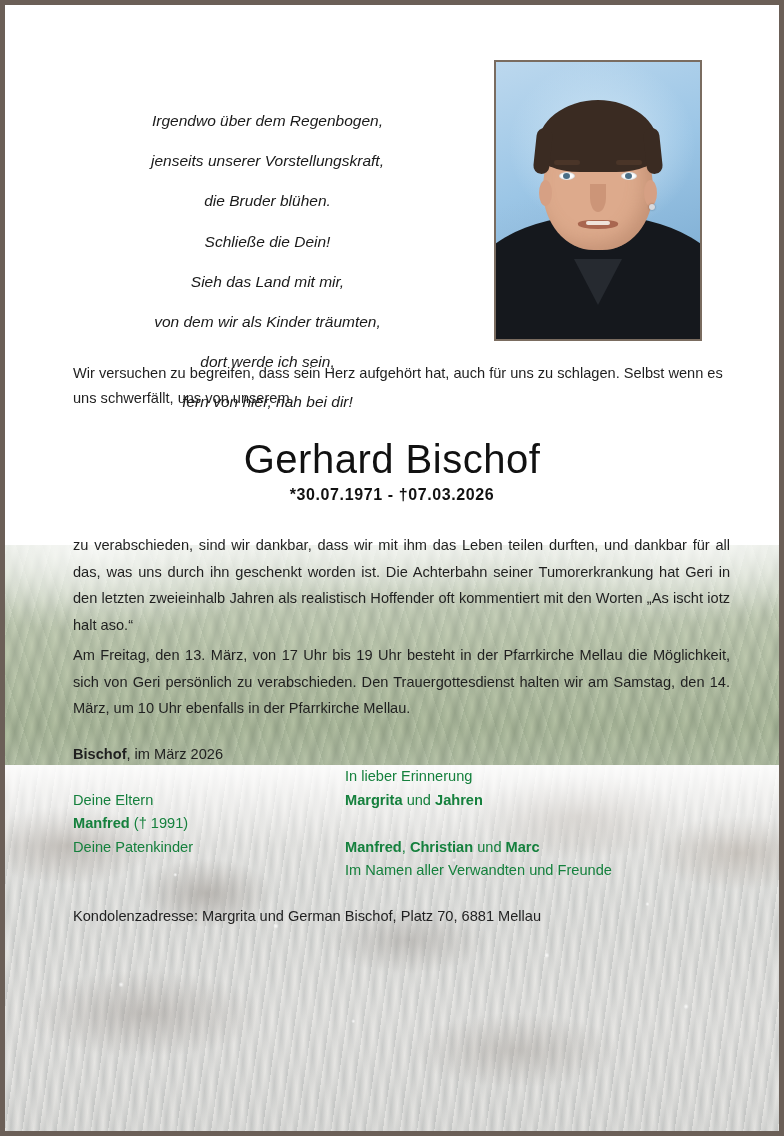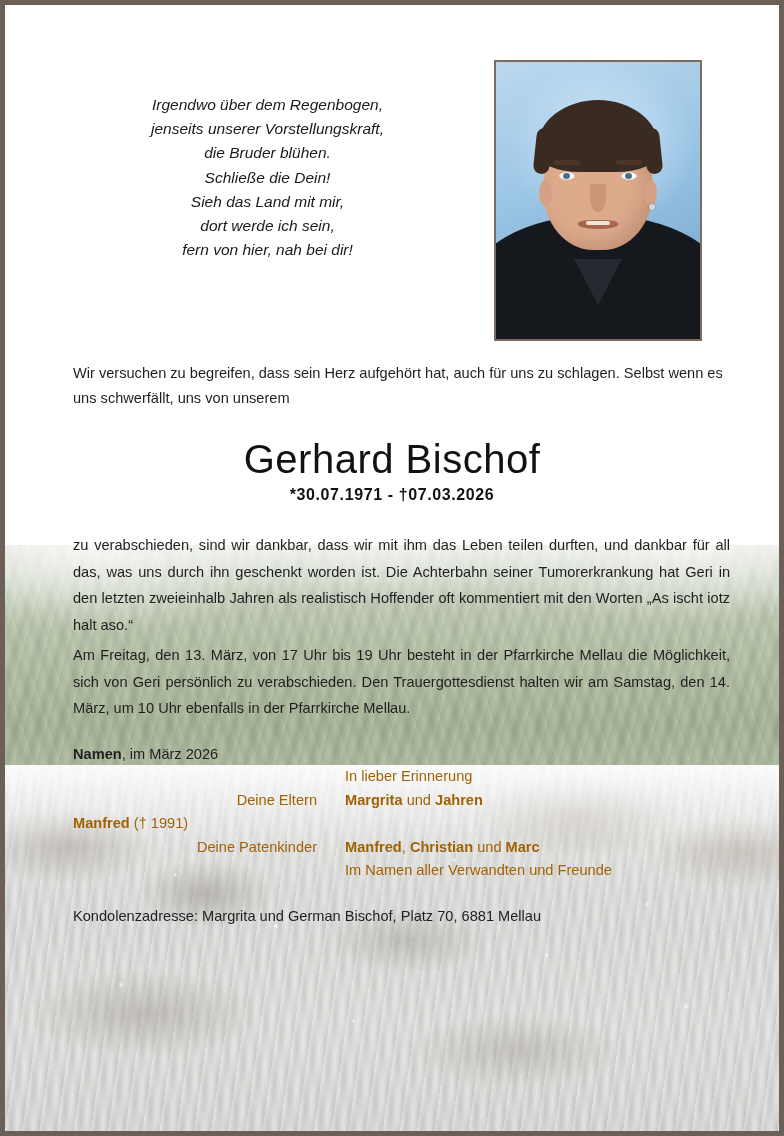--- a/index.html
+++ b/index.html
@@ -103,21 +103,21 @@
     position: absolute;
     left: 60px;
     top: 88px;
     width: 405px;
     text-align: center;
     font-style: italic;
     font-size: 15.5px;
     line-height: 24.2px;
     color: #1a1a1a;
   }
-  .poem div { white-space: nowrap; }
+  .poem div { white-space: nowrap; margin-top: 16px; }
 
   
   .portrait {
     position: absolute;
     left: 489px;
     top: 55px;
     width: 208px;
     height: 281px;
     border: 2px solid #7a6c60;
     box-sizing: border-box;
@@ -334,29 +334,29 @@
   .placedate b { font-weight: bold; }
 
   
   .family {
     position: absolute;
     left: 68px;
     top: 760px;
     width: 660px;
     font-size: 14.6px;
     line-height: 23.5px;
-    color: #a16207;
+    color: #15803d;
   }
   .fam-row {
     display: flex;
     align-items: baseline;
   }
   .fam-label {
     width: 272px;
-    text-align: right;
+    text-align: left;
     padding-right: 28px;
     box-sizing: border-box;
     white-space: nowrap;
   }
   .fam-value {
     flex: 1;
     white-space: nowrap;
   }
   .fam-value b { font-weight: bold; }
   .fam-full {
@@ -384,20 +384,21 @@
   <div class="bg-layer bg-veil-top"></div>
 
   <div class="content">
 
     <div class="poem">
       <div>Irgendwo über dem Regenbogen,</div>
       <div>jenseits unserer Vorstellungskraft,</div>
       <div>die Bruder blühen.</div>
       <div>Schließe die Dein!</div>
       <div>Sieh das Land mit mir,</div>
+      <div>von dem wir als Kinder träumten,</div>
       <div>dort werde ich sein,</div>
       <div>fern von hier, nah bei dir!</div>
     </div>
 
     <div class="portrait">
       <div class="studio-glow"></div>
       <div class="shoulders"></div>
       <div class="collar"></div>
       <div class="neck"></div>
       <div class="head"></div>
@@ -414,21 +415,21 @@
     </div>
 
     <div class="lead">Wir versuchen zu begreifen, dass sein Herz aufgehört hat, auch für uns zu schlagen. Selbst wenn es uns schwerfällt, uns von unserem</div>
 
     <div class="name">Gerhard Bischof</div>
     <div class="dates">*30.07.1971 - †07.03.2026</div>
 
     <div class="para para-1">zu verabschieden, sind wir dankbar, dass wir mit ihm das Leben teilen durften, und dankbar für all das, was uns durch ihn geschenkt worden ist. Die Achterbahn seiner Tumorerkrankung hat Geri in den letzten zweieinhalb Jahren als realistisch Hoffender oft kommentiert mit den Worten „As ischt iotz halt aso.“</div>
     <div class="para para-2">Am Freitag, den 13. März, von 17 Uhr bis 19 Uhr besteht in der Pfarrkirche Mellau die Möglichkeit, sich von Geri persönlich zu verabschieden. Den Trauergottesdienst halten wir am Samstag, den 14. März, um 10 Uhr ebenfalls in der Pfarrkirche Mellau.</div>
 
-    <div class="placedate"><b>Namen</b><span>, im März 2026</span></div>
+    <div class="placedate"><b>Bischof</b><span>, im März 2026</span></div>
 
     <div class="family">
       <div class="fam-full">In lieber Erinnerung</div>
 
       <div class="fam-row">
         <div class="fam-label">Deine Eltern</div>
         <div class="fam-value"><b>Margrita</b> und <b>Jahren</b></div>
       </div>
 
       <div class="fam-row">

